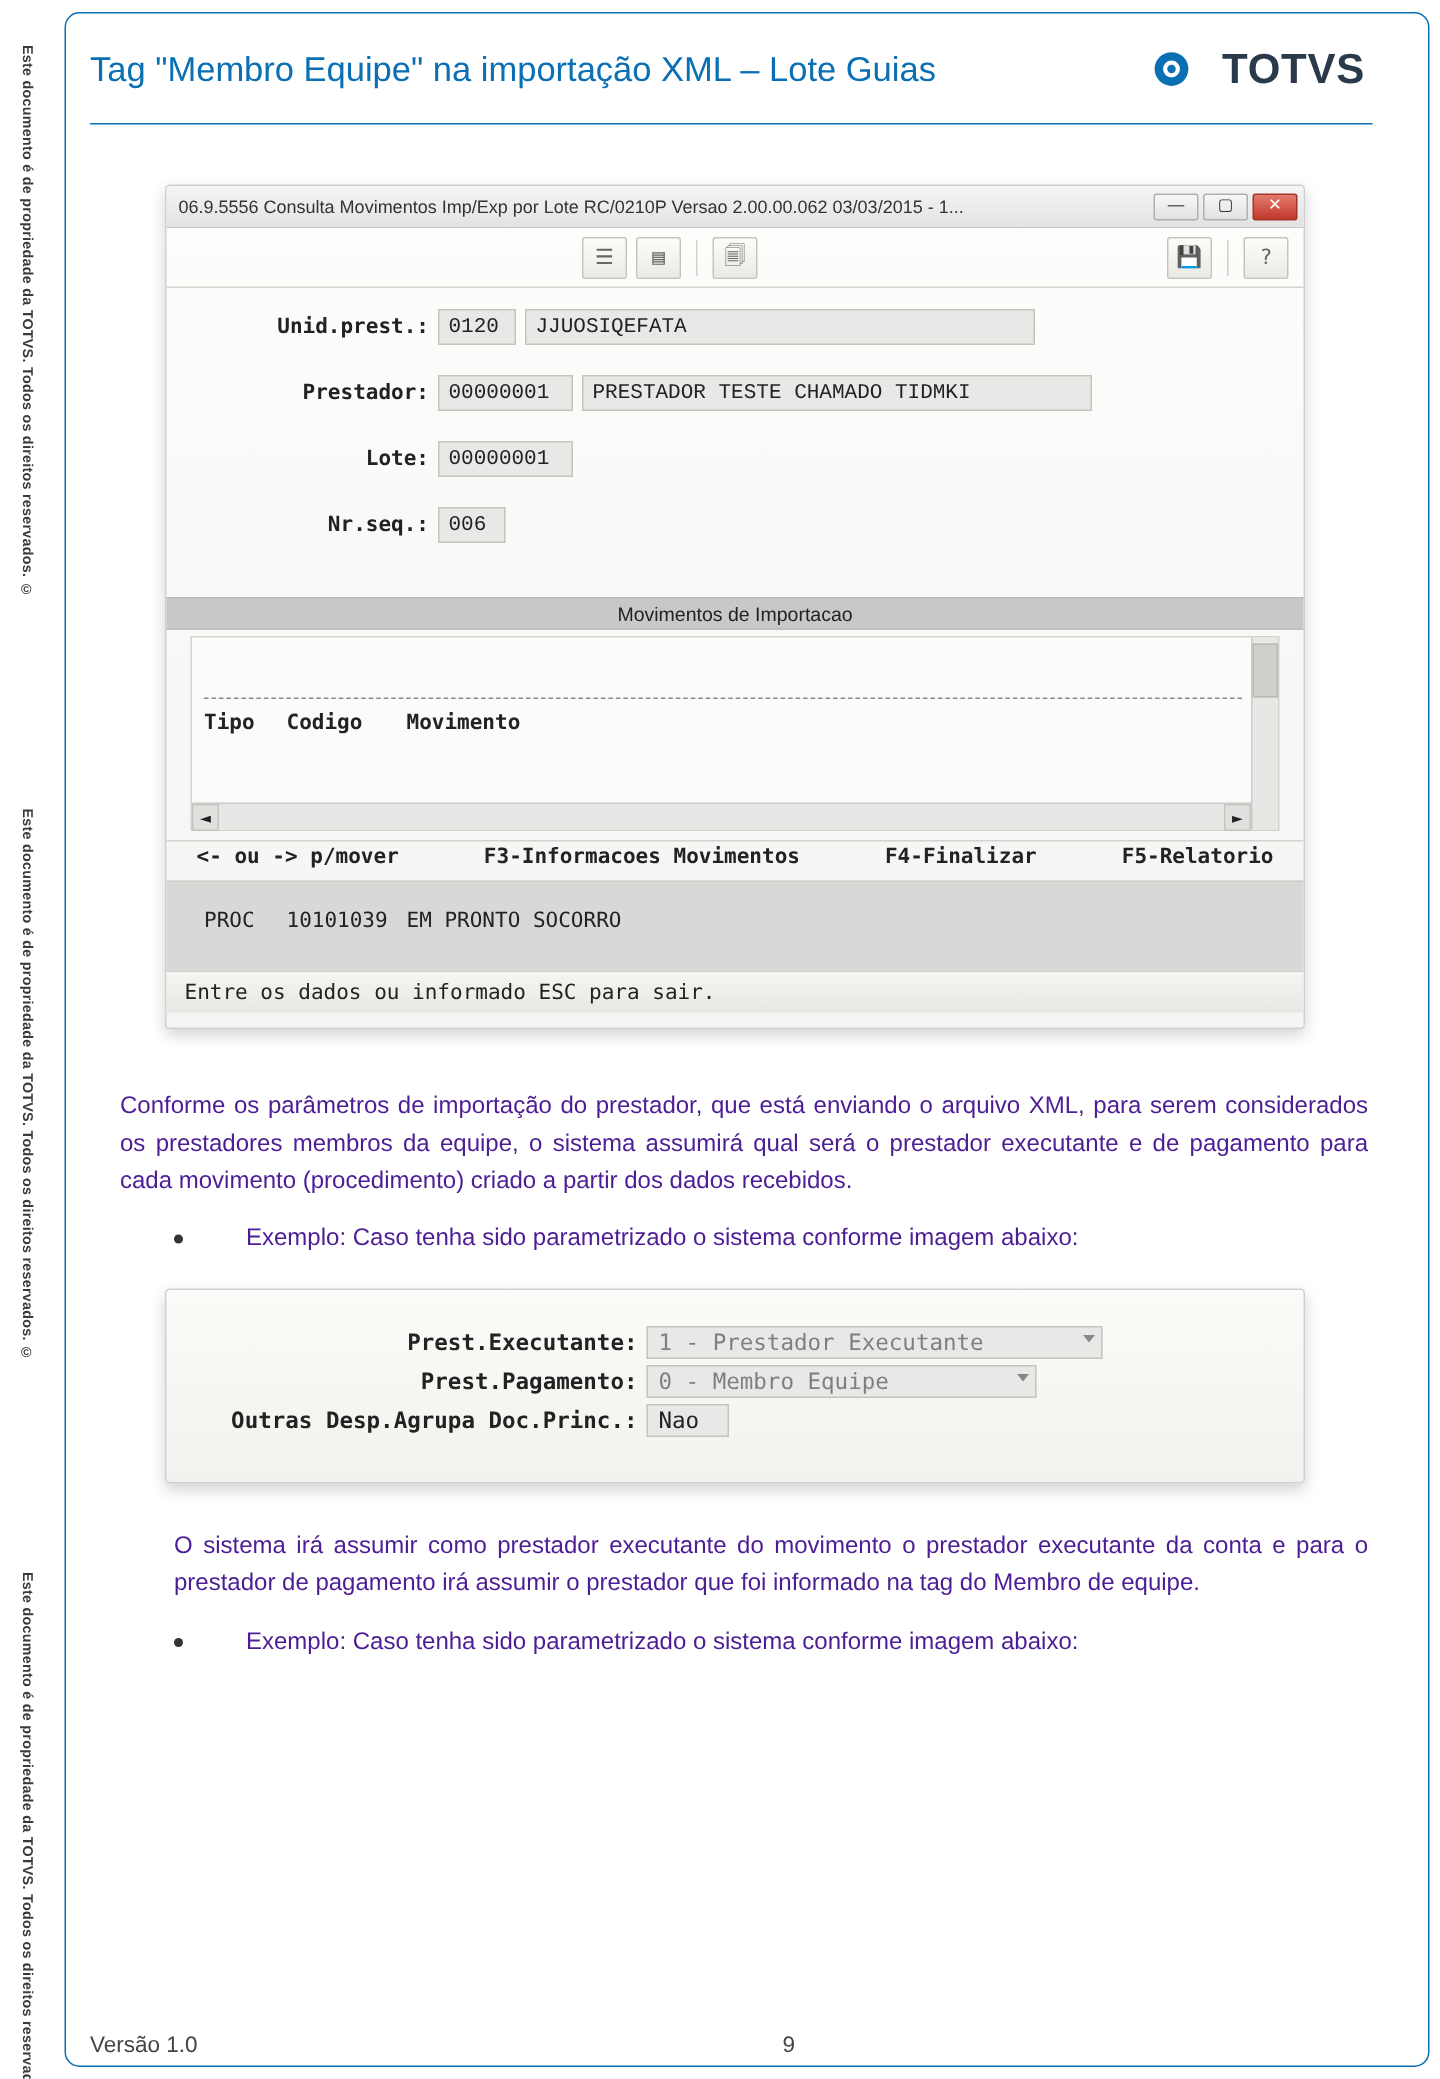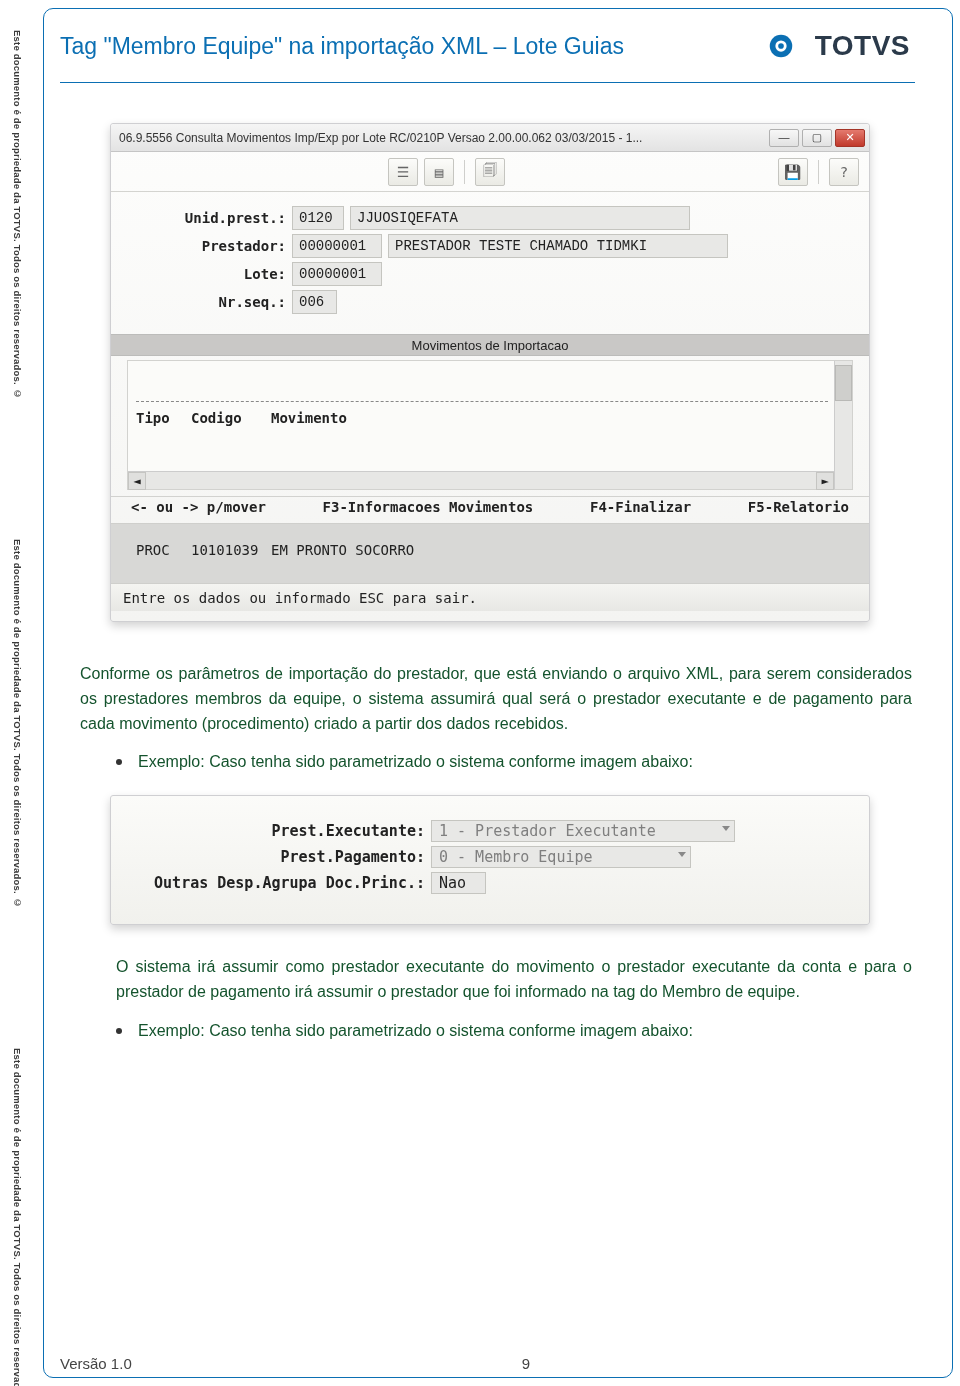--- a/index.html
+++ b/index.html
@@ -124,21 +124,21 @@
     width: 30px; height: 28px;
     border: 1px solid #c5c5c0;
     border-radius: 2px;
     background: linear-gradient(#fcfcfa,#eaeae4);
     display:flex;align-items:center;justify-content:center;
     font-size: 14px; color:#666;
   }
   .tool-sep { width: 1px; height: 24px; background:#cfcfcc; margin:0 4px;}
   .tool-spacer { flex:1; }
   .form-area { padding: 14px 16px 6px 16px; }
-  .form-row { display:flex; align-items:center; margin-bottom:4px; }
+  .form-row { display:flex; align-items:center; margin-bottom:20px; }
   .form-label { width: 165px; text-align:right; font-weight:bold; font-family: "Lucida Console", monospace; padding-right:6px;}
   .fld {
     background:#e8e8e6;
     border:1px solid #c5c5c0;
     height:24px;
     padding:2px 6px;
     margin-right:6px;
     font-family:Liberation Mono, monospace;
     font-size:14px;
     display:inline-flex; align-items:center;
@@ -201,26 +201,26 @@
     background: linear-gradient(#f5f5f2,#e7e7e4);
     border-top:1px solid #cfcfcc;
     display:flex; align-items:center;
     font-family:"Lucida Console",monospace;
     font-size:14px;
     padding-left: 12px;
   }
   .body-text {
     font-size: 16px;
     line-height: 1.55;
-    color: #14532d;
+    color: #4c1d95;
     padding: 0 28px 0 20px;
     text-align: justify;
   }
   .body-text p { margin: 0 0 4px 0; }
-  .bullet { display:flex; margin: 14px 0 20px 36px;}
+  .bullet { display:flex; margin: 14px 0 20px 36px; gap: 26px;}
   .bullet .dot { width:6px;height:6px;background:#333;border-radius:50%;margin:9px 16px 0 0;flex-shrink:0;}
   .screenshot2 {
     margin: 10px 20px 30px 50px;
     width: 760px;
     height: 130px;
     background: linear-gradient(#fbfbf9,#f1f1ed);
     border: 1px solid #cfcfd2;
     border-radius: 3px;
     box-shadow: 0 4px 10px rgba(0,0,0,0.18);
     font-family: "Lucida Console", monospace;

